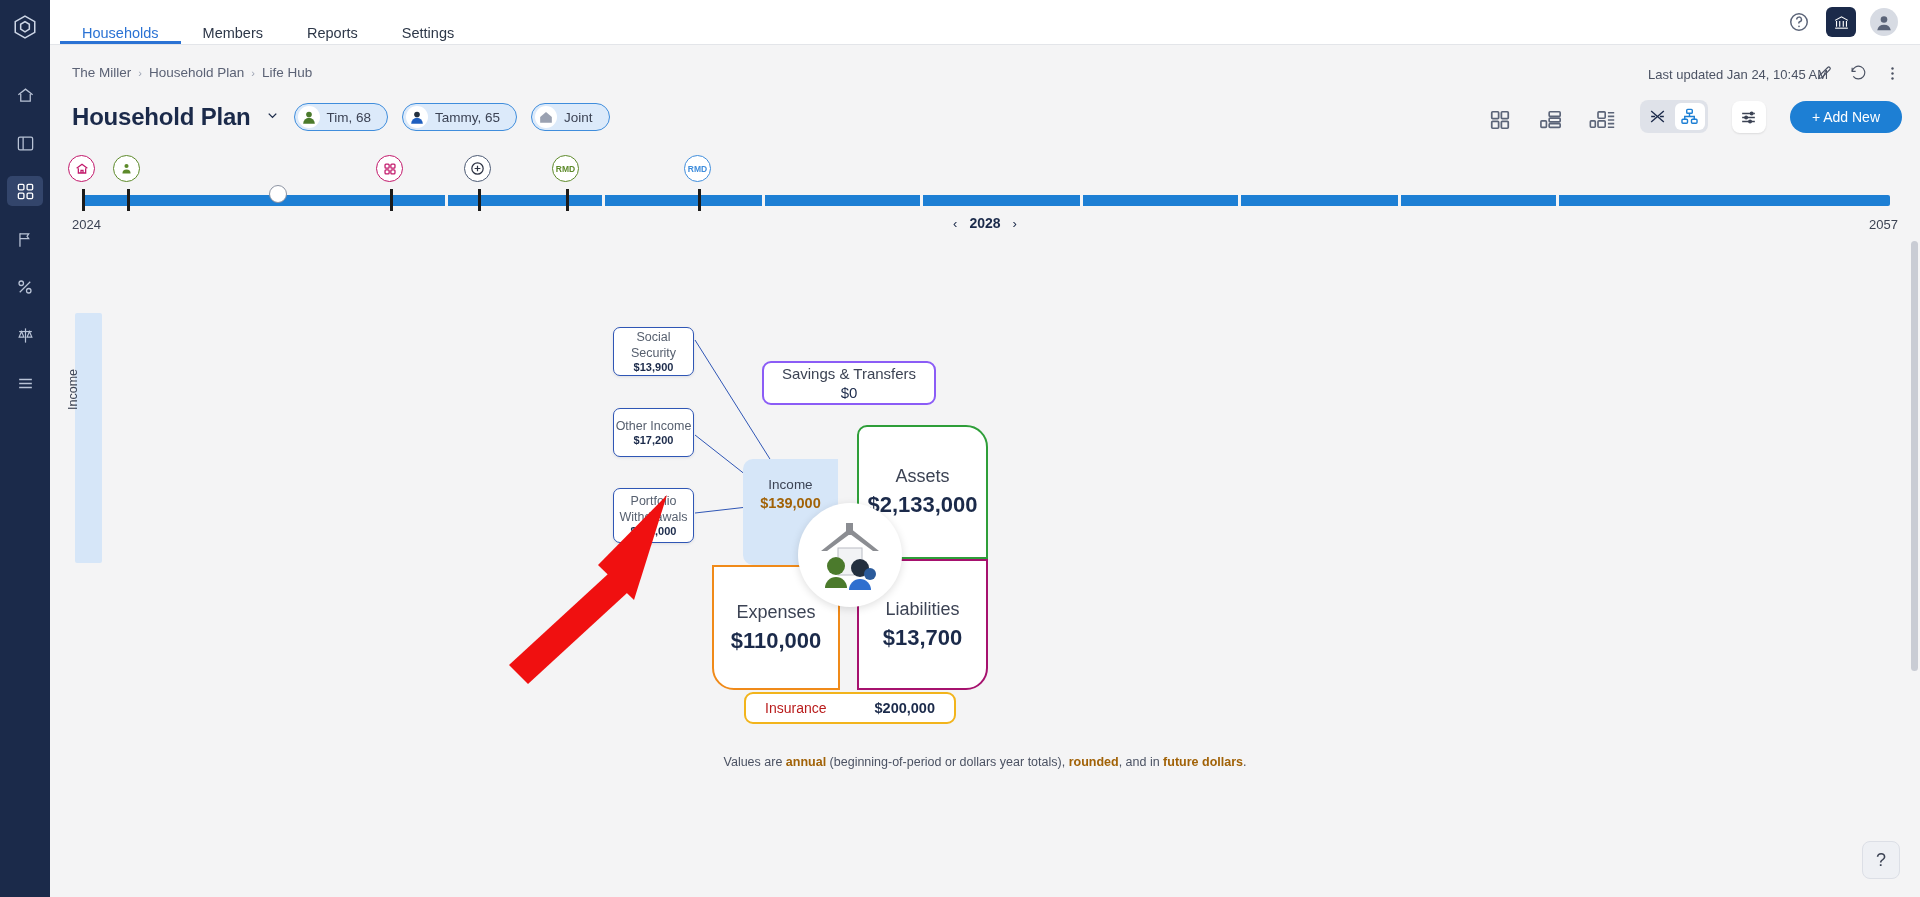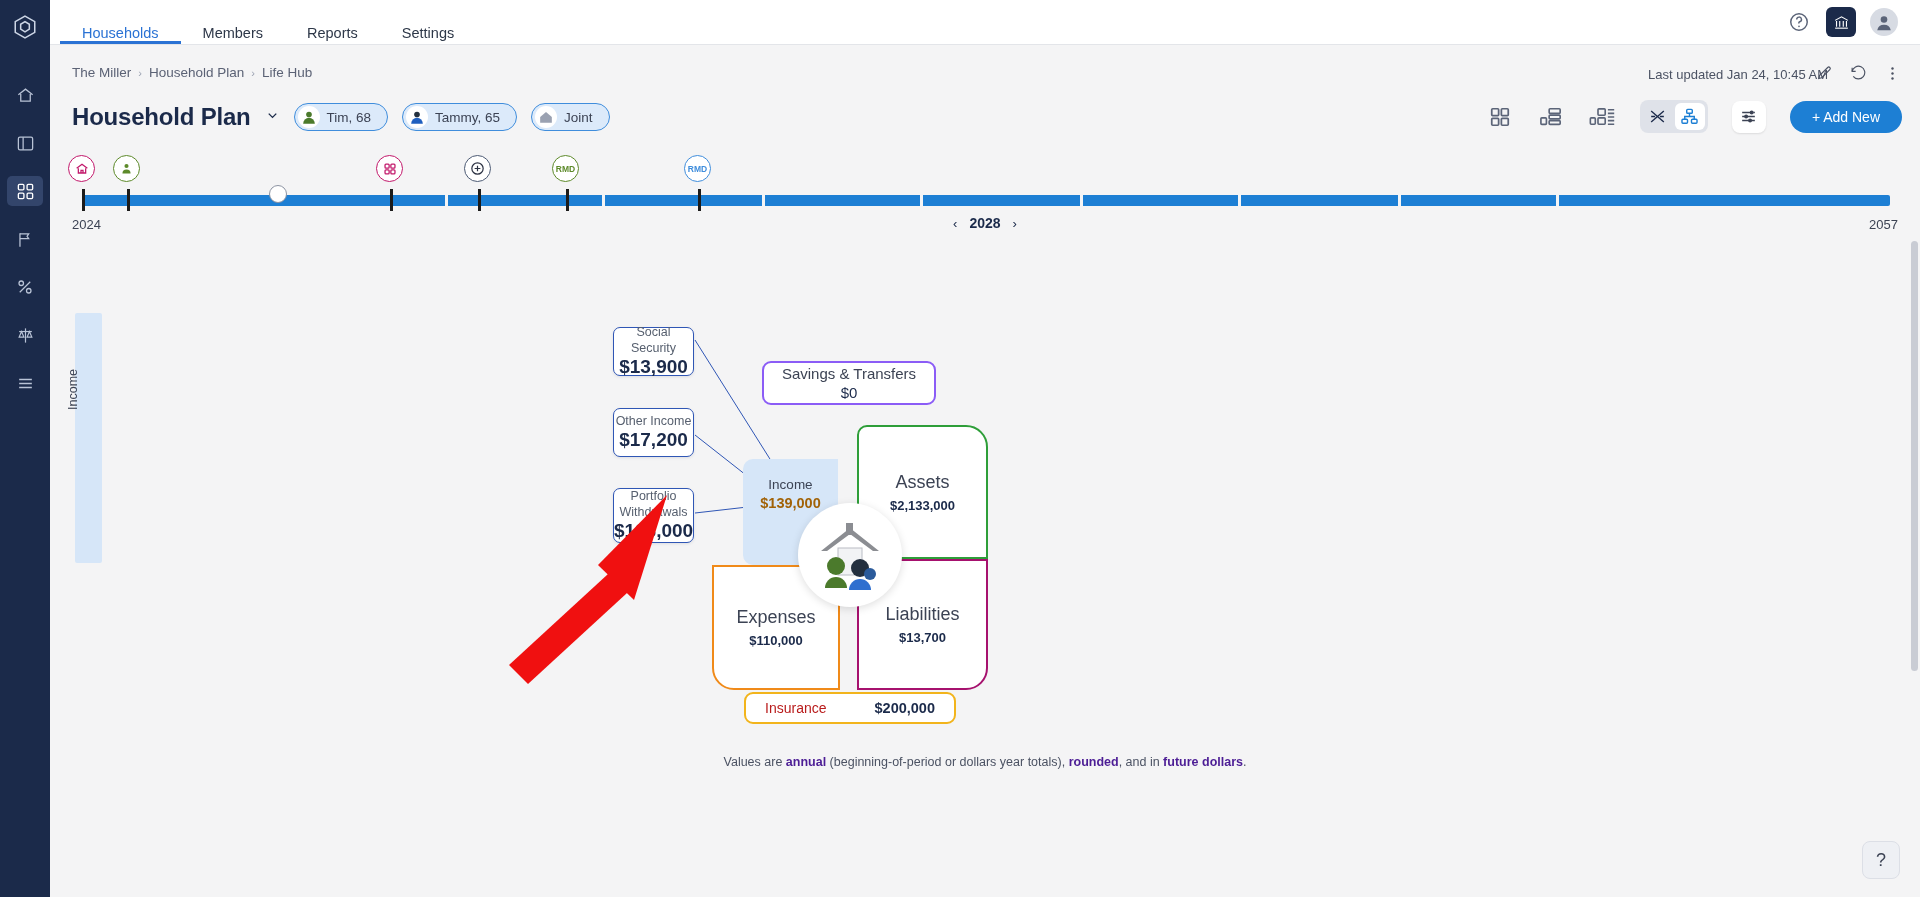--- a/index.html
+++ b/index.html
@@ -69,21 +69,21 @@
     height: 28px; border: 1px solid #3f8ddc; background: #dceafa; border-radius: 16px;
     display: flex; align-items: center; gap: 7px; padding: 0 16px 0 3px; cursor: pointer;
   }
   .chip-av {
     width: 22px; height: 22px; border-radius: 50%; background: #fff;
     display:flex;align-items:center;justify-content:center; font-size: 13px;
   }
   .chip-label { font-size: 13.5px; color: #3c4354; }
 
   
-  .viewtools { position: absolute; right: 18px; top: 55px; display:flex; align-items:center; gap: 24px; }
+  .viewtools { position: absolute; right: 18px; top: 55px; display:flex; align-items:flex-end; gap: 24px; }
   .vt-ic { width: 27px; height: 27px; display:flex;align-items:center;justify-content:center; cursor:pointer; color:#5b6478; }
   .vt-group { display:flex; align-items:center; background:#dfe2e9; border-radius: 8px; padding: 3px; gap: 2px; }
   .vt-seg { width: 30px; height: 27px; display:flex;align-items:center;justify-content:center;border-radius:6px;cursor:pointer; }
   .vt-seg.on { background:#ffffff; }
   .vt-solo { width: 34px; height: 32px; background:#fff; border-radius:8px; display:flex;align-items:center;justify-content:center;cursor:pointer;box-shadow:0 1px 2px rgba(0,0,0,.10); }
   .addnew {
     height: 32px; padding: 0 22px; background: #1d7fd4; color: #fff; border: none; border-radius: 17px;
     font-size: 14px; font-family: inherit; cursor: pointer;
   }
 
@@ -118,21 +118,21 @@
   .incomebar-label {
     position: absolute; left: 16px; top: 170px; font-size: 12.5px; color: #3c4354;
     transform: rotate(-90deg); transform-origin: left top; white-space: nowrap;
   }
   .node {
     position: absolute; background: #fff; border: 1.3px solid #2f56b5; border-radius: 7px;
     display: flex; flex-direction: column; align-items: center; justify-content: center;
     box-shadow: 0 1px 3px rgba(20,30,60,.10); cursor: pointer;
   }
   .node .n-title { font-size: 12.5px; color: #57606f; line-height: 1.25; text-align:center; }
-  .node .n-val { font-size: 19px; font-weight: bold; color: #1b2a4a; margin-top: 0; }
+  .node .n-val { font-size: 11px; font-weight: bold; color: #1b2a4a; margin-top: 0; }
 
   .savings {
     position: absolute; background:#fff; border: 2.4px solid #8b5cf6; border-radius: 9px;
     display:flex;flex-direction:column;align-items:center;justify-content:center; cursor:pointer;
   }
   .savings .s-title { font-size: 15px; color: #3c4354; }
   .savings .s-val { font-size: 15px; color: #1b2a4a; margin-top: 2px; }
 
   .incomeblob {
     position: absolute; background:#d6e6f8; border-radius: 10px 0 0 10px;
@@ -140,42 +140,42 @@
     padding-top: 18px; cursor: pointer;
   }
   .incomeblob .b-title { font-size: 13.5px; color:#3c4354; }
   .incomeblob .b-val { font-size: 14.5px; font-weight: bold; color:#a16207; margin-top:3px; }
 
   .quad {
     position: absolute; background:#fff; display:flex;flex-direction:column;
     align-items:center; justify-content:center; cursor:pointer;
   }
   .quad .q-title { font-size: 18px; color: #3c4354; }
-  .quad .q-val { font-size: 13px; font-weight: bold; color: #1b2a4a; margin-top: 5px; }
+  .quad .q-val { font-size: 22px; font-weight: bold; color: #1b2a4a; margin-top: 5px; }
   .q-assets { border: 2.4px solid #2e9e39; border-radius: 10px 22px 0 0; }
   .q-liab   { border: 2.4px solid #a6116e; border-radius: 0 0 22px 0; }
   .q-exp    { border: 2.4px solid #f08a19; border-radius: 0 0 0 22px; }
 
   .houseicon {
     position: absolute; width: 104px; height: 104px; border-radius: 50%;
     background: #fff; box-shadow: 0 2px 8px rgba(0,0,0,.13);
     display:flex;align-items:center;justify-content:center; z-index: 6;
   }
   .insurance {
     position: absolute; background:#fff; border:2.2px solid #f2b41c; border-radius: 9px;
     display:flex;align-items:center; justify-content:center; gap: 48px; cursor:pointer;
   }
   .insurance .i-title { font-size: 14px; color:#b91c1c; }
   .insurance .i-val { font-size: 14.5px; font-weight: bold; color:#1b2a4a; }
 
   .footnote {
     position: absolute; left: 0; right: 0; top: 515px; text-align: center;
     font-size: 12.5px; color: #4b5263;
   }
-  .footnote b { font-weight: bold; color: #4c1d95; text-align: right; }
+  .footnote b { font-weight: bold; color: #a16207; text-align: right; }
 
   .helpfab {
     position: absolute; right: 20px; bottom: 18px; width: 38px; height: 38px; border-radius: 8px;
     background: #eef0f4; border: 1px solid #dcdfe6; color:#3c4354; font-size: 18px;
     display:flex;align-items:center;justify-content:center; cursor:pointer;
   }
   .scrollbar {
     position: absolute; right: 2px; top: 196px; width: 7px; height: 430px;
     background: #c9ccd4; border-radius: 4px;
   }

